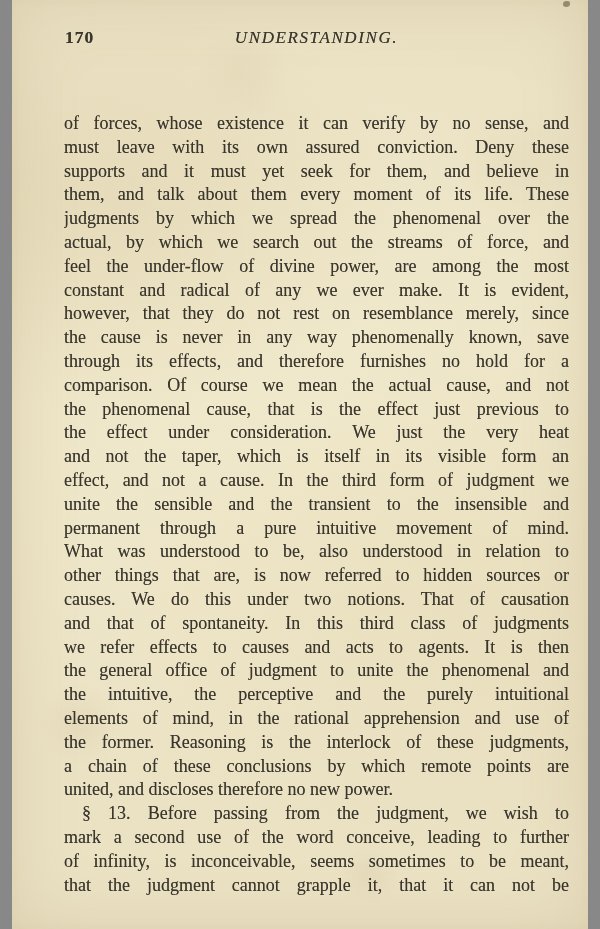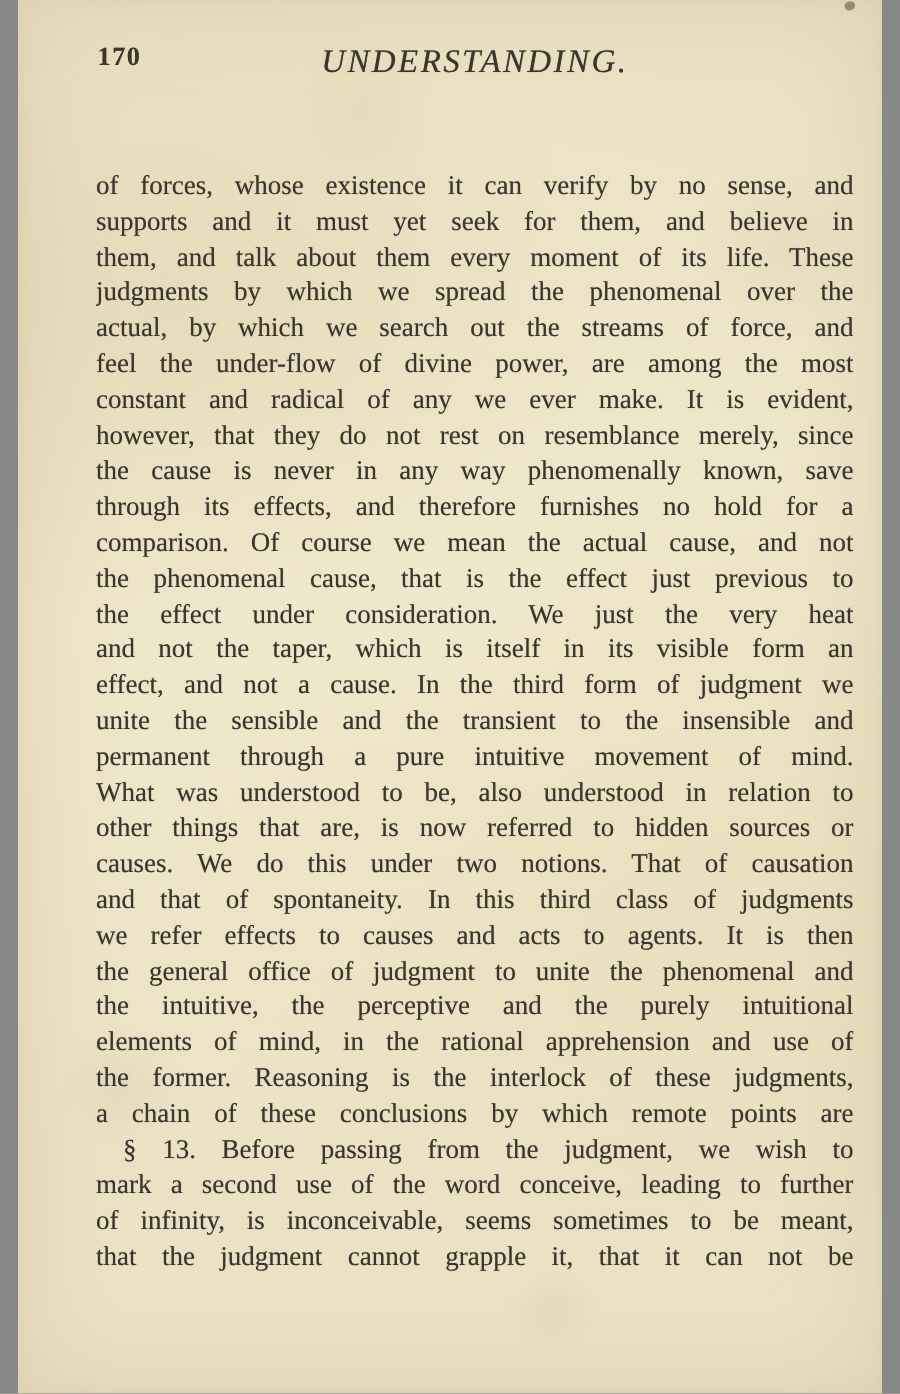--- a/index.html
+++ b/index.html
@@ -58,21 +58,21 @@
     font-weight: bold;
     letter-spacing: 1px;
     text-shadow: 0 0 0.4px rgba(58,54,45,0.55);
   }
   .running-title {
     position: absolute;
     left: 50%;
     top: 1px;
     transform: translateX(-50%);
     font-style: italic;
-    font-size: 22px;
+    font-size: 17px;
     letter-spacing: 1.6px;
     white-space: nowrap;
     text-shadow: 0 0 0.5px rgba(58,54,45,0.65);
   }
   .text-block {
     position: absolute;
     top: 68px;
     left: 52px;
     width: 505px;
     font-size: 18px;
@@ -102,20 +102,21 @@
   <div class="paper-texture"></div>
   <div class="ink-speck"></div>
 
   <div class="running-header">
     <span class="page-number">170</span>
     <span class="running-title">UNDERSTANDING.</span>
   </div>
 
   <div class="text-block">
       <div class="line">of forces, whose existence it can verify by no sense, and</div>
+      <div class="line">must leave with its own assured conviction. Deny these</div>
       <div class="line">supports and it must yet seek for them, and believe in</div>
       <div class="line">them, and talk about them every moment of its life. These</div>
       <div class="line">judgments by which we spread the phenomenal over the</div>
       <div class="line">actual, by which we search out the streams of force, and</div>
       <div class="line">feel the under-flow of divine power, are among the most</div>
       <div class="line">constant and radical of any we ever make. It is evident,</div>
       <div class="line">however, that they do not rest on resemblance merely, since</div>
       <div class="line">the cause is never in any way phenomenally known, save</div>
       <div class="line">through its effects, and therefore furnishes no hold for a</div>
       <div class="line">comparison. Of course we mean the actual cause, and not</div>
@@ -128,18 +129,19 @@
       <div class="line">What was understood to be, also understood in relation to</div>
       <div class="line">other things that are, is now referred to hidden sources or</div>
       <div class="line">causes. We do this under two notions. That of causation</div>
       <div class="line">and that of spontaneity. In this third class of judgments</div>
       <div class="line">we refer effects to causes and acts to agents. It is then</div>
       <div class="line">the general office of judgment to unite the phenomenal and</div>
       <div class="line">the intuitive, the perceptive and the purely intuitional</div>
       <div class="line">elements of mind, in the rational apprehension and use of</div>
       <div class="line">the former. Reasoning is the interlock of these judgments,</div>
       <div class="line">a chain of these conclusions by which remote points are</div>
+      <div class="line para-end">united, and discloses therefore no new power.</div>
       <div class="line indent">§ 13. Before passing from the judgment, we wish to</div>
       <div class="line">mark a second use of the word conceive, leading to further</div>
       <div class="line">of infinity, is inconceivable, seems sometimes to be meant,</div>
       <div class="line">that the judgment cannot grapple it, that it can not be</div>
     </div>
 </div>
 
 </body></html>

